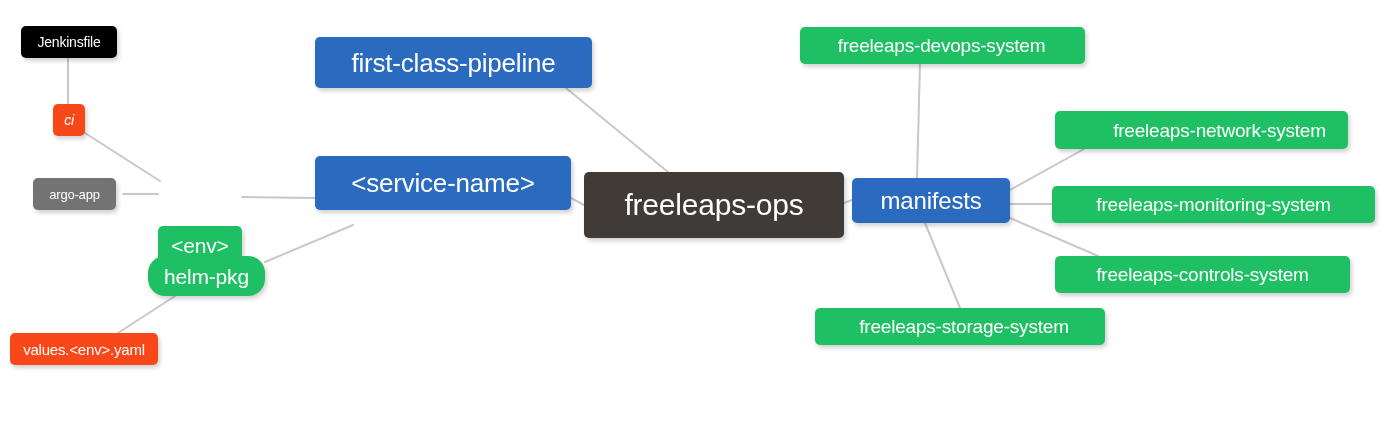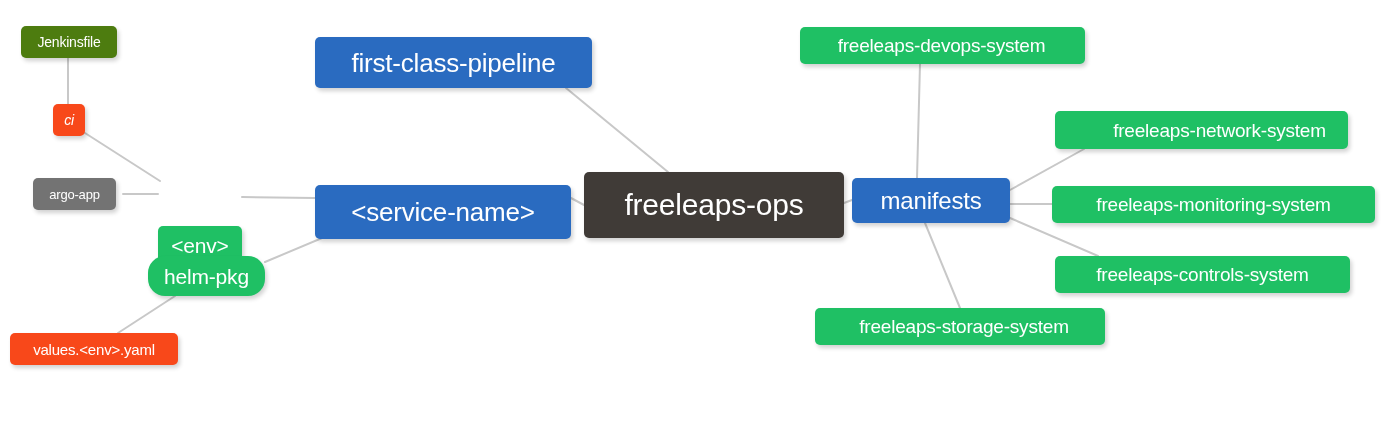--- a/index.html
+++ b/index.html
@@ -62,28 +62,28 @@
       <line class="edge" x1="68" y1="104" x2="68" y2="58" stroke="#c8c8c8"></line>
       <line class="edge" x1="175" y1="296" x2="118" y2="333" stroke="#c8c8c8"></line>
       <line class="edge" x1="917" y1="178" x2="920" y2="64" stroke="#c8c8c8"></line>
       <line class="edge" x1="1010" y1="190" x2="1084" y2="149" stroke="#c8c8c8"></line>
       <line class="edge" x1="1010" y1="204" x2="1052" y2="204" stroke="#c8c8c8"></line>
       <line class="edge" x1="1010" y1="218" x2="1098" y2="256" stroke="#c8c8c8"></line>
       <line class="edge" x1="925" y1="223" x2="960" y2="308" stroke="#c8c8c8"></line>
     </svg>
   <div id="node-layer">
       <div class="node" style="left: 584px; top: 172px; width: 260px; height: 66px; background: rgb(64, 59, 55); font-size: 30px;">freeleaps-ops</div>
-      <div class="node" style="left: 315px; top: 185px; width: 256px; height: 54px; background: rgb(42, 107, 192); font-size: 26px;">&lt;service-name&gt;</div>
+      <div class="node" style="left: 315px; top: 156px; width: 256px; height: 54px; background: rgb(42, 107, 192); font-size: 26px;">&lt;service-name&gt;</div>
       <div class="node" style="left: 315px; top: 37px; width: 277px; height: 51px; background: rgb(42, 107, 192); font-size: 26px;">first-class-pipeline</div>
       <div class="node" style="left: 852px; top: 178px; width: 158px; height: 45px; background: rgb(42, 107, 192); font-size: 24px;">manifests</div>
       <div class="node" style="left: 158px; top: 178px; width: 84px; height: 39px; background: rgb(31, 192, 100); font-size: 21px; margin-top: 48px;">&lt;env&gt;</div>
       <div class="node" style="left: 148px; top: 256px; width: 117px; height: 40px; background: rgb(31, 192, 100); font-size: 21px; border-radius: 17px;">helm-pkg</div>
-      <div class="node" style="left: 21px; top: 26px; width: 96px; height: 32px; background: #4d7c0f; font-size: 14px;">Jenkinsfile</div>
+      <div class="node" style="left: 21px; top: 26px; width: 96px; height: 32px; background: #000000; font-size: 14px;">Jenkinsfile</div>
       <div class="node" style="left: 53px; top: 104px; width: 32px; height: 32px; background: rgb(248, 72, 26); font-size: 14px; font-style: italic;">ci</div>
       <div class="node" style="left: 33px; top: 178px; width: 83px; height: 32px; background: #737373; font-size: 13px;">argo-app</div>
-      <div class="node" style="left: 10px; top: 333px; width: 168px; height: 32px; background: rgb(248, 72, 26); font-size: 15px;">values.&lt;env&gt;.yaml</div>
+      <div class="node" style="left: 10px; top: 333px; width: 148px; height: 32px; background: rgb(248, 72, 26); font-size: 15px;">values.&lt;env&gt;.yaml</div>
       <div class="node" style="left: 800px; top: 27px; width: 285px; height: 37px; background: rgb(31, 192, 100); font-size: 19px; padding-left: 10px;">freeleaps-devops-system</div>
       <div class="node" style="left: 1055px; top: 111px; width: 293px; height: 38px; background: rgb(31, 192, 100); font-size: 19px; padding-left: 48px;">freeleaps-network-system</div>
       <div class="node" style="left: 1052px; top: 186px; width: 323px; height: 37px; background: rgb(31, 192, 100); font-size: 19px;">freeleaps-monitoring-system</div>
       <div class="node" style="left: 1055px; top: 256px; width: 295px; height: 37px; background: rgb(31, 192, 100); font-size: 19px;">freeleaps-controls-system</div>
       <div class="node" style="left: 815px; top: 308px; width: 290px; height: 37px; background: rgb(31, 192, 100); font-size: 19px; padding-left: 20px;">freeleaps-storage-system</div>
     </div>
 </div>
 
 </body></html>

